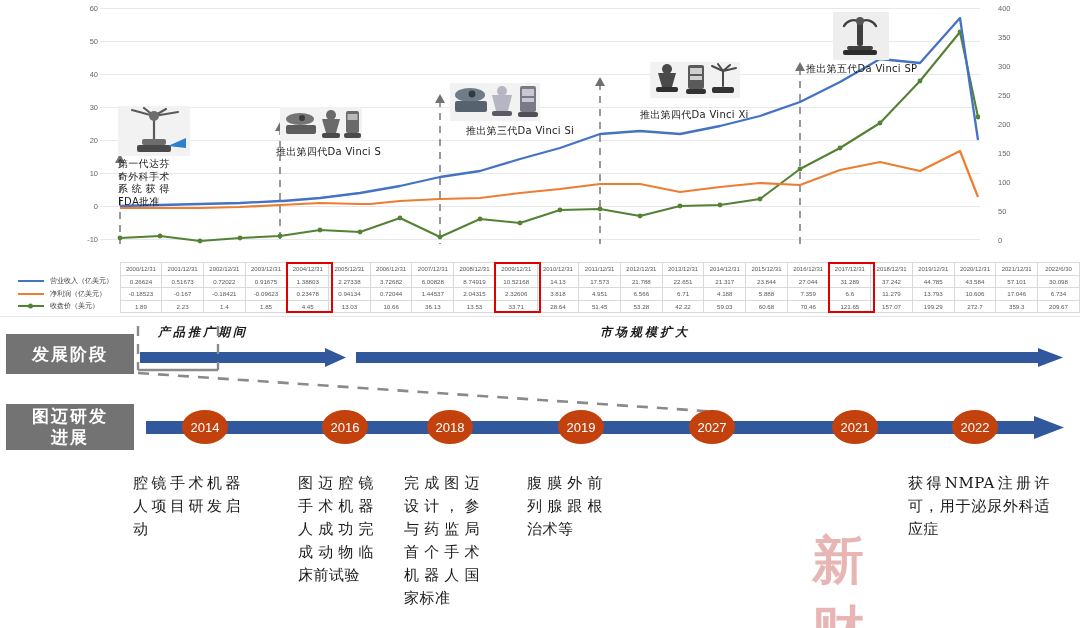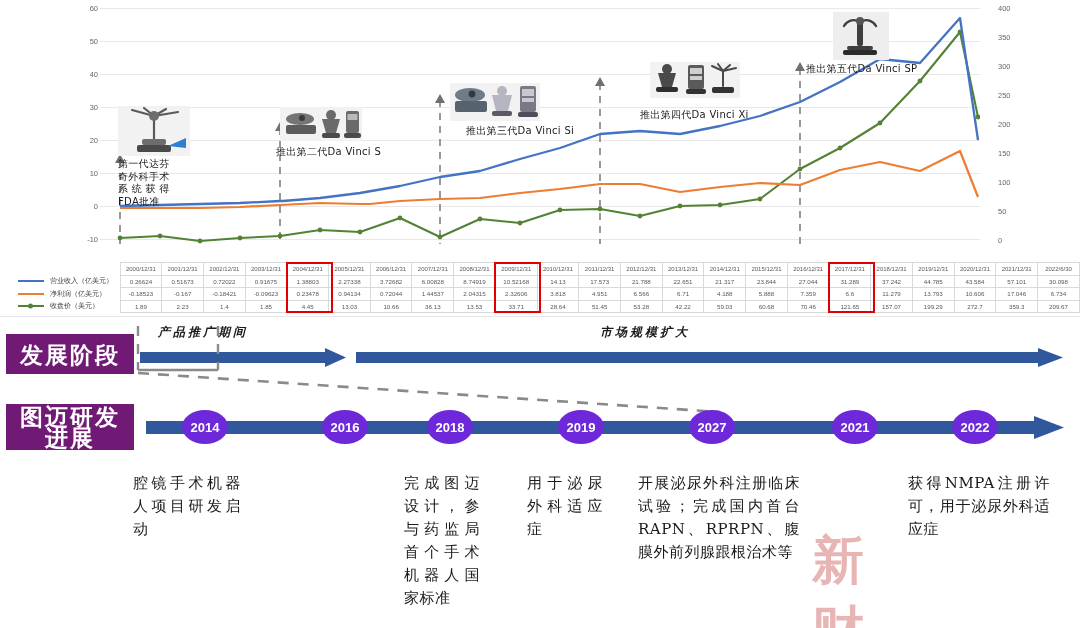--- a/index.html
+++ b/index.html
@@ -61,37 +61,37 @@
     width:5px;height:5px;border-radius:50%;
   }
   td.lab span.txt{margin-left:32px;display:inline-block;}
   .hl-box{
     position:absolute;border:2px solid #e00000;pointer-events:none;
   }
 
   
   .band{position:absolute;left:0;width:1080px;}
   .tagbox{
-    position:absolute;background:#701a75;color:#ffffff;
+    position:absolute;background:#737373;color:#ffffff;
     font-family:"DejaVu Serif","Liberation Serif",serif;
-    font-weight:bold;font-size:23px;letter-spacing:2px;
+    font-weight:bold;font-size:17px;letter-spacing:2px;
     display:flex;align-items:center;justify-content:center;
     text-align:center;line-height:21px;
   }
   .arrowrow{position:absolute;}
   .arrowrow svg{display:block;}
   .phase-text{
     position:absolute;
     font-family:"DejaVu Serif","Liberation Serif",serif;
     font-weight:bold;font-style:italic;font-size:12px;color:#1a1a1a;
     letter-spacing:3px;white-space:nowrap;
   }
   .yearbubble{
     position:absolute;width:46px;height:34px;border-radius:50%;
-    background:#6d28d9;color:#ffffff;font-weight:bold;font-size:13px;
+    background:#c2410c;color:#ffffff;font-weight:normal;font-size:13px;
     display:flex;align-items:center;justify-content:center;
     font-family:"Liberation Sans",sans-serif;
   }
   .col-text{
     position:absolute;
     font-family:"DejaVu Serif","Liberation Serif",serif;
     font-size:15px;line-height:23px;color:#1a1a1a;
     text-align:justify;letter-spacing:.5px;
   }
   .watermark{
@@ -227,21 +227,21 @@
           <path d="M42 12 L60 12 L56 26 L46 26 Z"></path>
           <rect x="42" y="26" width="18" height="5" rx="2" fill="#4a4a4a"></rect>
         </g>
         <g fill="#6a6a6a">
           <rect x="66" y="4" width="13" height="22" rx="2"></rect>
           <rect x="67.5" y="7" width="10" height="6" fill="#b9b9b9"></rect>
           <rect x="64" y="26" width="17" height="5" rx="2" fill="#4a4a4a"></rect>
         </g>
       </svg>
     </div>
-    <div class="annot" style="left:276px;top:146px;white-space:nowrap;">推出第二代Da Vinci S</div>
+    <div class="annot" style="left:276px;top:146px;white-space:nowrap;">推出第四代Da Vinci S</div>
 
     <div class="annot-img" style="left:450px;top:83px;width:90px;height:38px;">
       <svg width="90" height="38" viewBox="0 0 90 38">
         <rect width="90" height="38" fill="#f2f2f2"></rect>
         <g fill="#6f7b86">
           <ellipse cx="20" cy="12" rx="15" ry="7"></ellipse>
           <rect x="5" y="18" width="32" height="11" rx="2" fill="#56626d"></rect>
           <circle cx="22" cy="11" r="3.4" fill="#2f3a44"></circle>
         </g>
         <g fill="#b6b6c2">
@@ -491,19 +491,19 @@
     <div class="yearbubble" style="left:182px;top:12px;">2014</div>
     <div class="yearbubble" style="left:322px;top:12px;">2016</div>
     <div class="yearbubble" style="left:427px;top:12px;">2018</div>
     <div class="yearbubble" style="left:558px;top:12px;">2019</div>
     <div class="yearbubble" style="left:689px;top:12px;">2027</div>
     <div class="yearbubble" style="left:832px;top:12px;">2021</div>
     <div class="yearbubble" style="left:952px;top:12px;">2022</div>
   </div>
 
   <div class="col-text" style="left:133px;top:472px;width:108px;">腔镜手术机器人项目研发启动</div>
+  <div class="col-text" style="left:298px;top:472px;width:76px;">图迈腔镜手术机器人成功完成动物临床前试验</div>
   <div class="col-text" style="left:404px;top:472px;width:76px;">完成图迈设计，参与药监局首个手术机器人国家标准</div>
-  <div class="col-text" style="left:527px;top:472px;width:76px;">用于泌尿外科适应症</div>
-  <div class="col-text" style="left:638px;top:472px;width:162px;">开展泌尿外科注册临床试验；完成国内首台RAPN、RPRPN、腹膜外前列腺跟根治术等</div>
+  <div class="col-text" style="left:527px;top:472px;width:76px;">腹膜外前列腺跟根治术等</div>
   <div class="col-text" style="left:908px;top:472px;width:142px;">获得NMPA注册许可，用于泌尿外科适应症</div>
 
   <div class="watermark">新财富</div>
 </div>
 
 </body></html>

